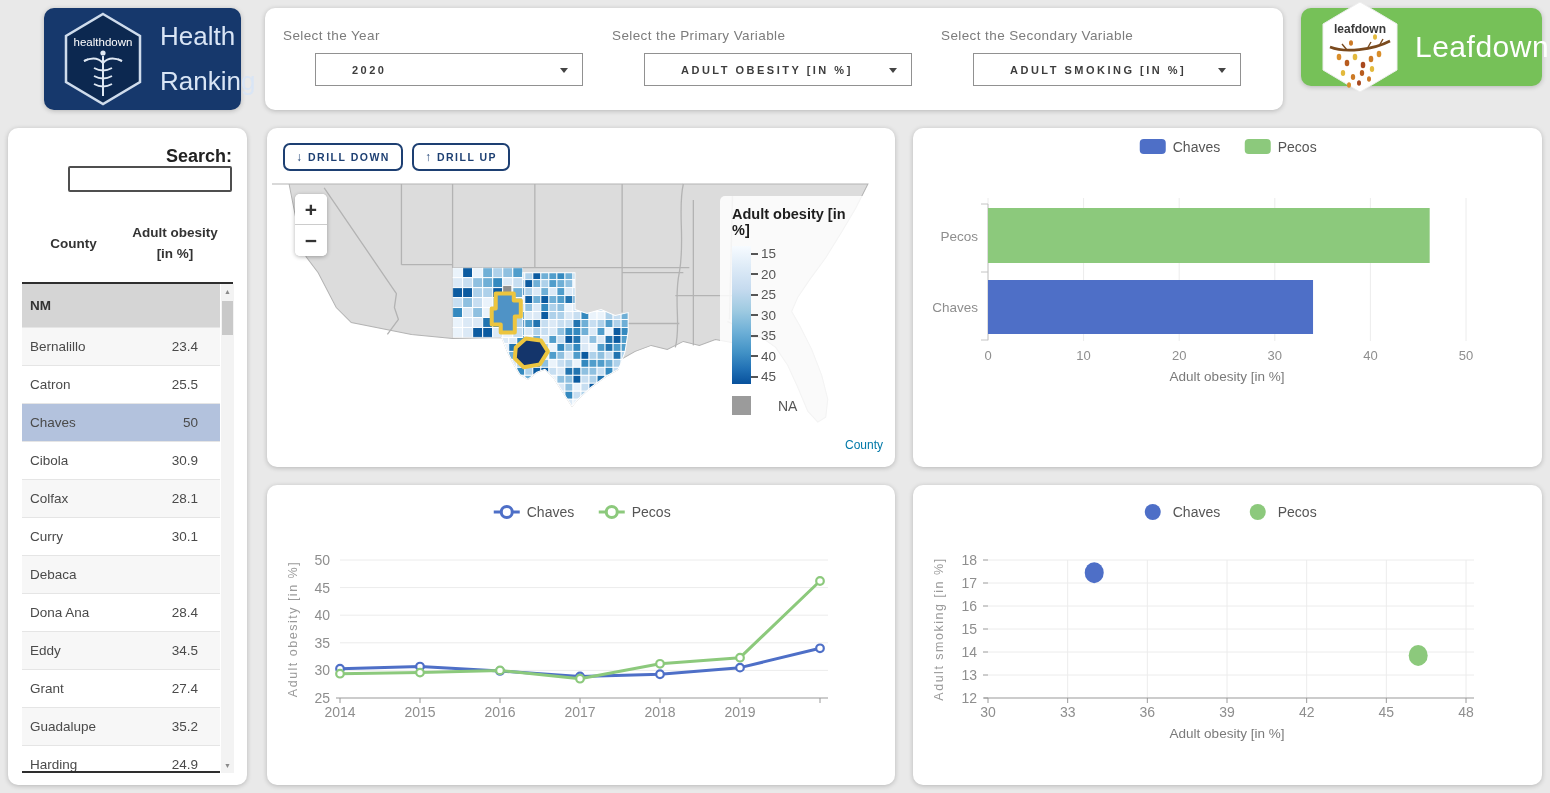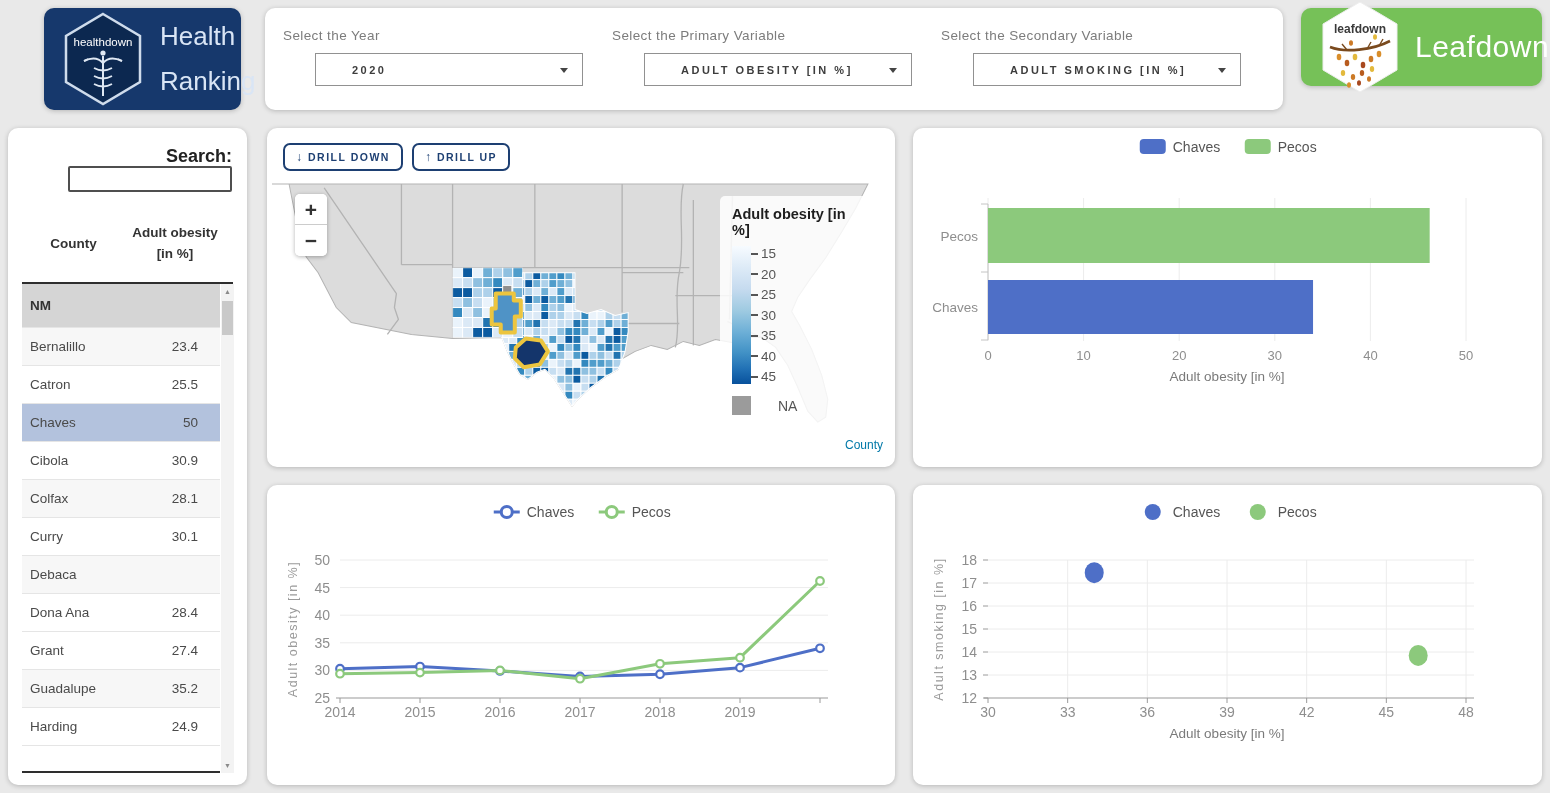--- a/index.html
+++ b/index.html
@@ -209,20 +209,24 @@
           <span class="c1">Curry</span>
           <span class="c2">30.1</span>
         </div>
         <div class="trow odd">
           <span class="c1">Debaca</span>
           <span class="c2"></span>
         </div>
         <div class="trow">
           <span class="c1">Dona Ana</span>
           <span class="c2">28.4</span>
+        </div>
+        <div class="trow odd">
+          <span class="c1">Eddy</span>
+          <span class="c2">34.5</span>
         </div>
         <div class="trow">
           <span class="c1">Grant</span>
           <span class="c2">27.4</span>
         </div>
         <div class="trow odd">
           <span class="c1">Guadalupe</span>
           <span class="c2">35.2</span>
         </div>
         <div class="trow">

